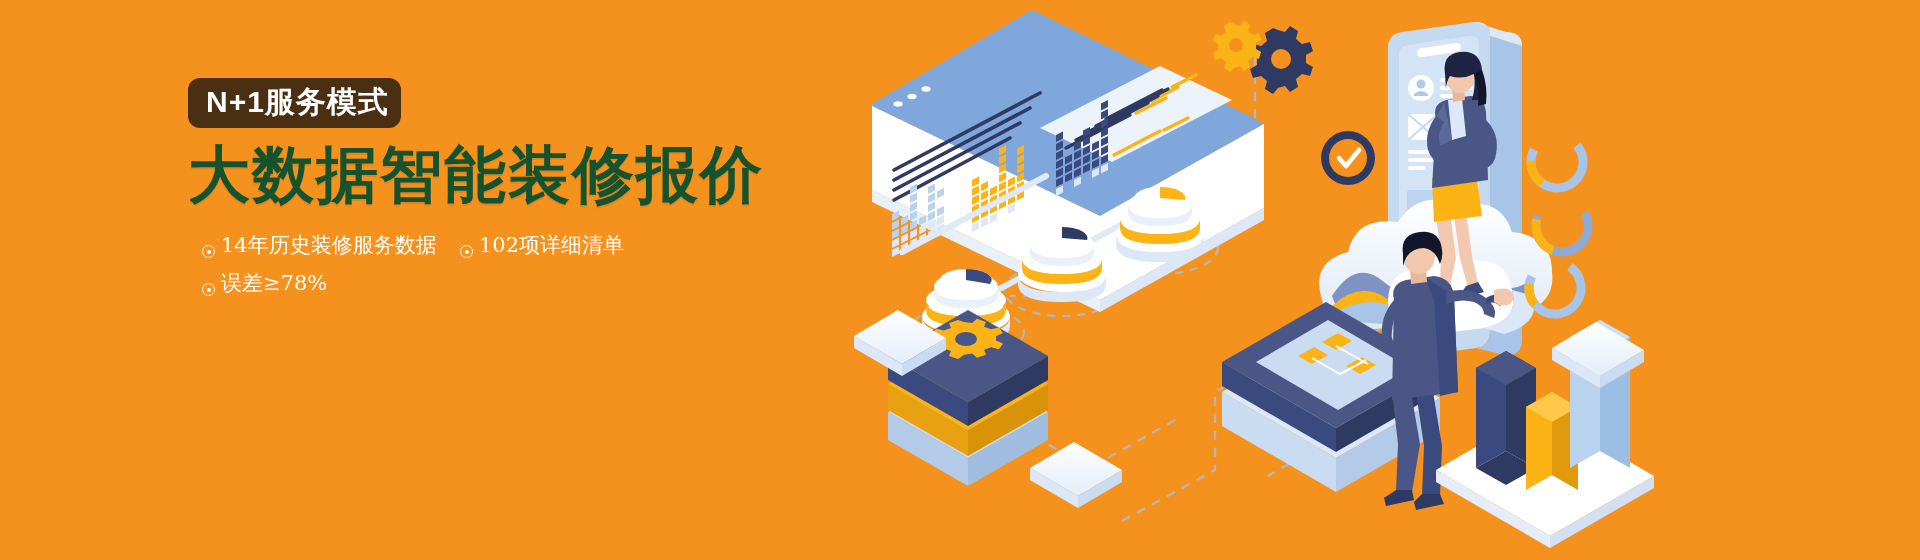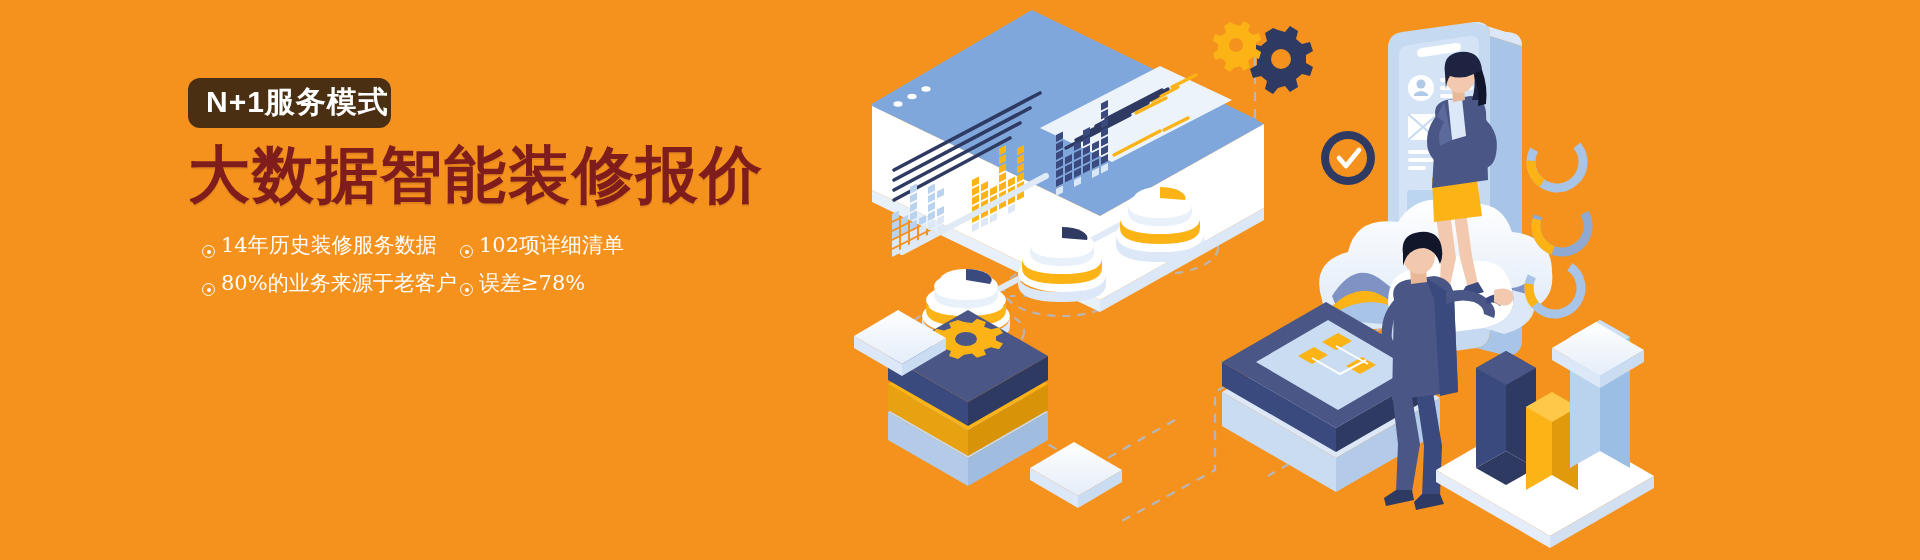--- a/index.html
+++ b/index.html
@@ -21,21 +21,21 @@
 
   #tag {
     display:inline-block;
     background:#4A2F12;
     color:#FFFFFF;
     font-family:"Liberation Sans", sans-serif;
     font-weight:bold;
     font-size:30px;
     line-height:30px;
     letter-spacing:1px;
-    padding:9px 2px 11px 18px;
+    padding:9px 12px 11px 18px;
     border-radius:12px;
     white-space:nowrap;
   }
 
   #headline {
     margin-top:14px;
     color:#FFFFFF;
     font-family:"DejaVu Sans", sans-serif;
     font-weight:bold;
     font-size:62px;
@@ -631,39 +631,35 @@
       </g>
 
     </g>
   </svg>
   </div>
 
   <div id="text-block">
 
     <div id="tag" style="background: rgb(74, 47, 18); color: rgb(255, 255, 255);">N+1服务模式</div>
 
-    <div id="headline" style="color: #7f1d1d; font-family: Liberation Serif, serif;">大数据智能装修报价</div>
+    <div id="headline" style="color: #14532d; font-family: Liberation Serif, serif;">大数据智能装修报价</div>
 
     <div id="bullets">
 
       <div class="bullet">
         <span class="dot"></span>
         <span>14年历史装修服务数据</span>
       </div>
 
 
       <div class="bullet">
         <span class="dot"></span>
         <span>102项详细清单</span>
       </div>
 
-      <div class="bullet">
-        <span class="dot"></span>
-        <span>80%的业务来源于老客户</span>
-      </div>
 
       <div class="bullet">
         <span class="dot"></span>
         <span>误差≥78%</span>
       </div>
 
       <div></div>
 
     </div>
   </div>

